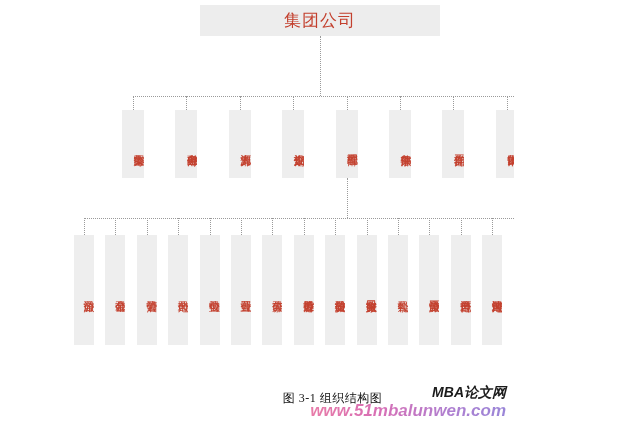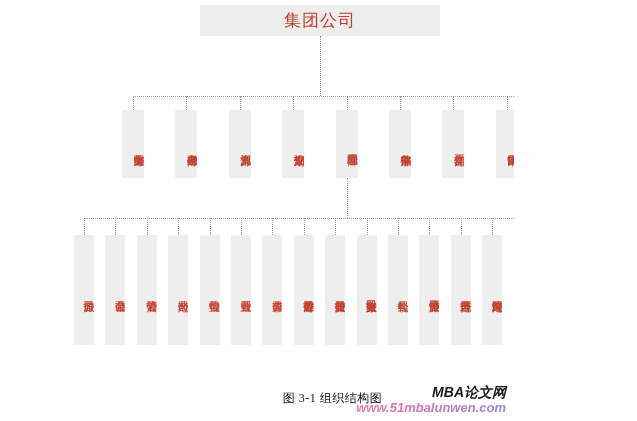--- a/index.html
+++ b/index.html
@@ -96,21 +96,21 @@
   }
   #wm-brand {
     font-size: 14px;
     font-weight: bold;
     font-style: italic;
     color: #1b1b1b;
     letter-spacing: 0px;
     line-height: 1.15;
   }
   #wm-url {
-    font-size: 13px;
+    font-size: 17px;
     font-style: italic;
     font-weight: bold;
     line-height: 1.3;
     background: linear-gradient(90deg, #e87ca8 0%, #d86fb5 35%, #b07fd0 70%, #9a86d8 100%);
     -webkit-background-clip: text;
     background-clip: text;
     color: #cf77b4;
     -webkit-text-fill-color: transparent;
   }
 </style>

